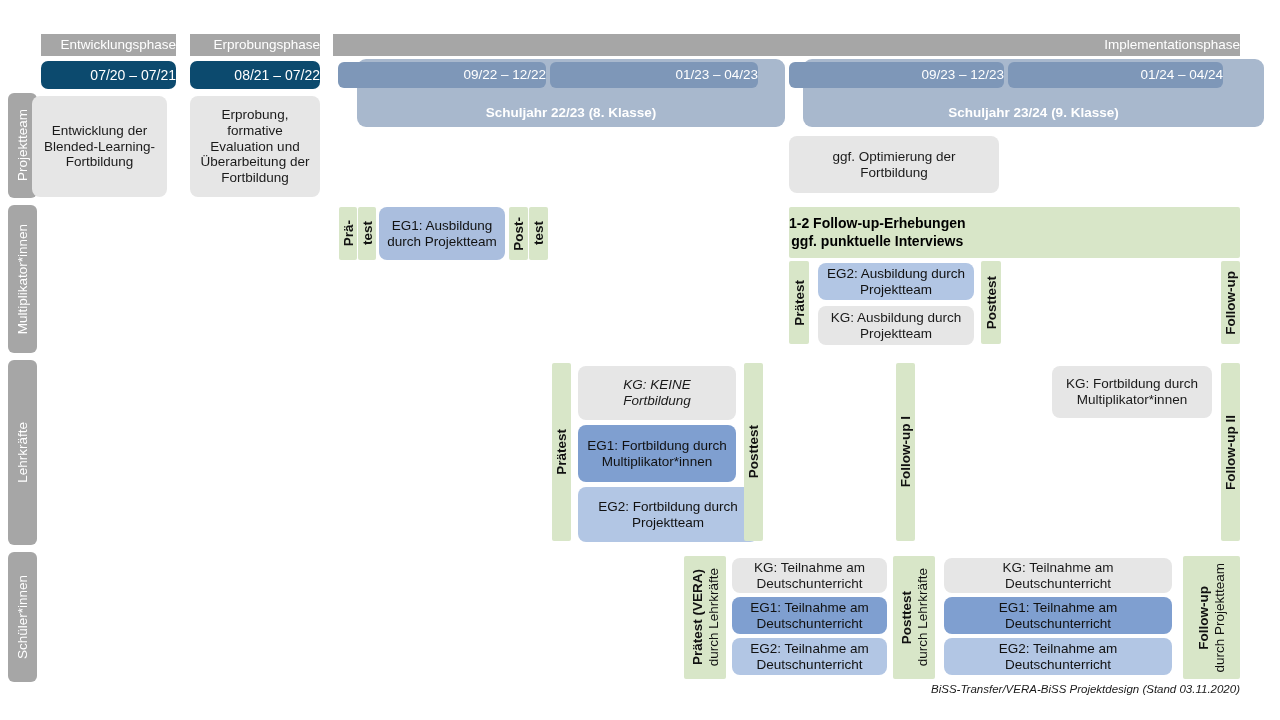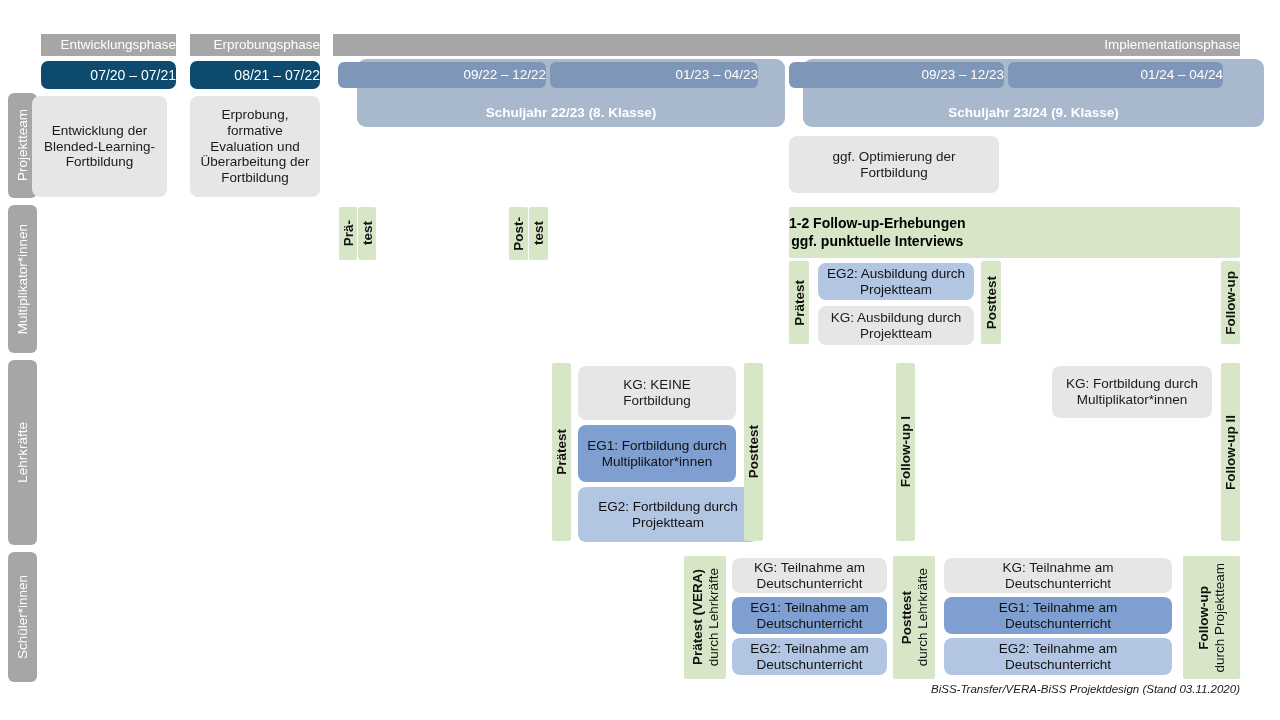--- a/index.html
+++ b/index.html
@@ -193,20 +193,23 @@
   <div class="abs box box-gray" style="left:789px; top:136px; width:210px; height:57px; padding:4px 8px;">
     <span>ggf. Optimierung der Fortbildung</span>
   </div>
 
   <div class="abs green-bar" style="left:339px; top:207px; width:18px; height:53px;">
     <span class="vtxt">Prä-</span>
   </div>
   <div class="abs green-bar" style="left:358px; top:207px; width:18px; height:53px;">
     <span class="vtxt">test</span>
   </div>
+  <div class="abs box box-blue" style="left:379px; top:207px; width:126px; height:53px; padding:2px 5px;">
+    <span>EG1: Ausbildung durch Projektteam</span>
+  </div>
   <div class="abs green-bar" style="left:509px; top:207px; width:19px; height:53px;">
     <span class="vtxt">Post-</span>
   </div>
   <div class="abs green-bar" style="left:529px; top:207px; width:19px; height:53px;">
     <span class="vtxt">test</span>
   </div>
 
   <div class="abs green-band" style="left:789px; top:207px; width:451px; height:51px;">
     <div>
       <div>1-2 Follow-up-Erhebungen</div>
@@ -225,21 +228,21 @@
   <div class="abs green-bar" style="left:981px; top:261px; width:20px; height:83px;">
     <span class="vtxt">Posttest</span>
   </div>
   <div class="abs green-bar" style="left:1221px; top:261px; width:19px; height:83px;">
     <span class="vtxt">Follow-up</span>
   </div>
 
   <div class="abs green-bar" style="left:552px; top:363px; width:19px; height:178px;">
     <span class="vtxt">Prätest</span>
   </div>
-  <div class="abs box box-gray" style="left:578px; top:366px; width:158px; height:54px; padding:2px 11px;">
+  <div class="abs box box-gray" style="left:578px; top:366px; width:158px; height:54px; padding:2px 11px;font-style:italic;">
     <span>KG:  KEINE Fortbildung</span>
   </div>
   <div class="abs box box-eg1" style="left:578px; top:425px; width:158px; height:57px; padding:2px 5px;">
     <span>EG1: Fortbildung durch Multiplikator*innen</span>
   </div>
   <div class="abs box box-eg2" style="left:578px; top:487px; width:180px; height:55px; padding:2px 19px;">
     <span>EG2: Fortbildung durch Projektteam</span>
   </div>
   <div class="abs green-bar" style="left:744px; top:363px; width:19px; height:178px;">
     <span class="vtxt">Posttest</span>

